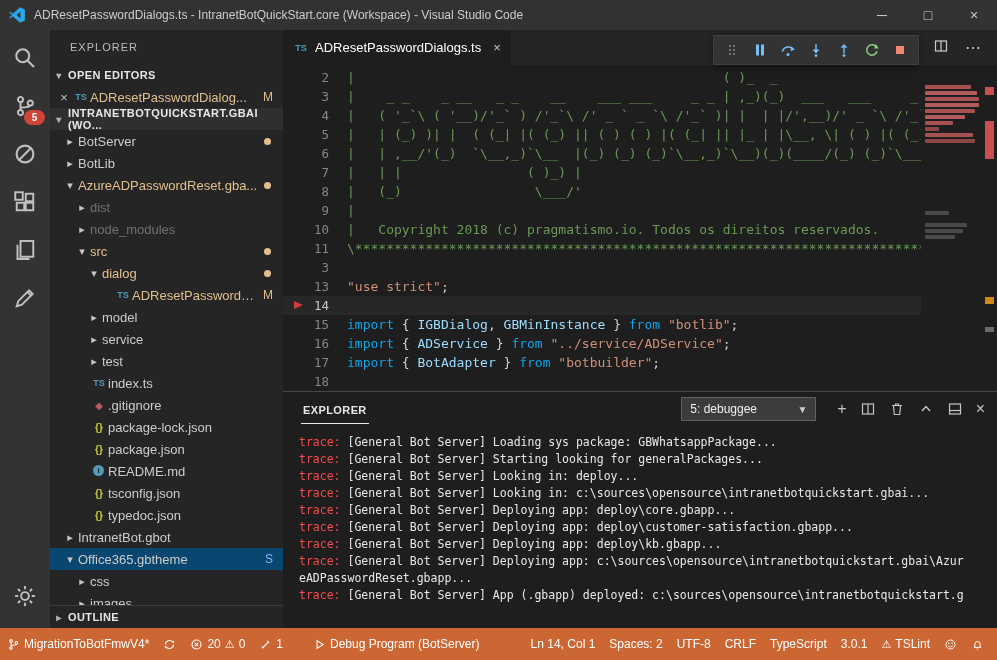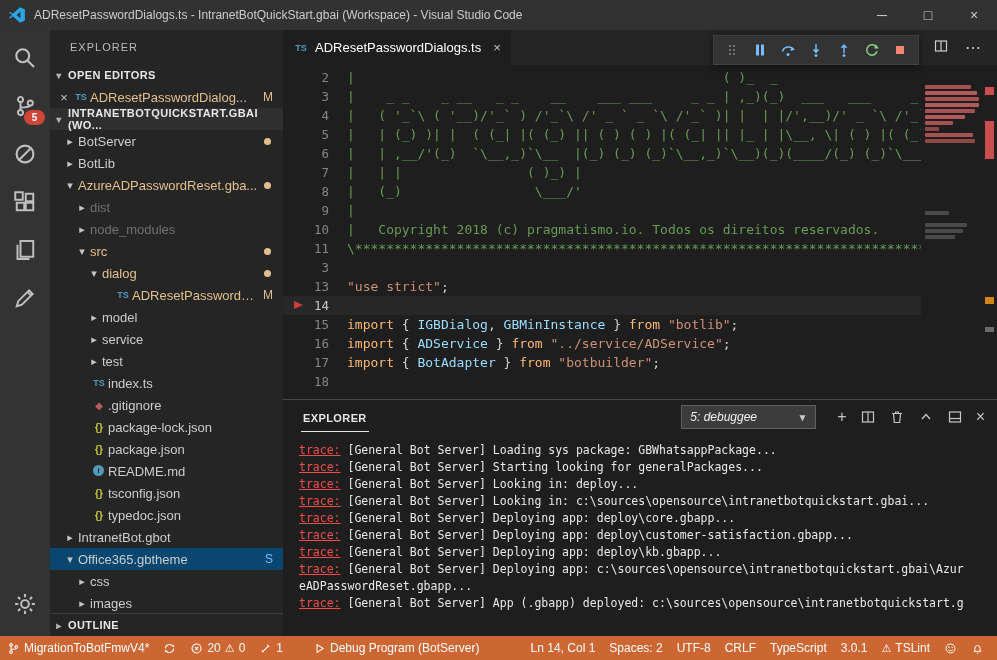--- a/index.html
+++ b/index.html
@@ -76,62 +76,62 @@
   .debug-toolbar{position:absolute;top:5px;right:78px;height:28px;background:#333333;border:1px solid #404040;box-shadow:0 2px 8px rgba(0,0,0,.5);display:flex;align-items:center;padding:0 5px;gap:2px;z-index:40;}
   .dbg-btn{width:26px;height:24px;display:flex;align-items:center;justify-content:center;}
   .dbg-btn svg{width:16px;height:16px;}
 
   .code{flex:1;position:relative;overflow:hidden;font-family:"DejaVu Sans Mono","Liberation Mono",monospace;font-size:13px;line-height:19px;padding-top:3px;}
   .code-line{display:flex;height:19px;position:relative;white-space:pre;}
   .code-line.current{background:rgba(255,255,255,0.045);}
   .gutter{width:46px;flex:none;text-align:right;color:#858585;padding-right:18px;font-size:12.5px;}
   .code-line.current .gutter{color:#c6c6c6;}
   .bp-marker{position:absolute;left:11px;top:5px;width:0;height:0;border-left:9px solid #d23b3b;border-top:4.5px solid transparent;border-bottom:4.5px solid transparent;}
-  .tok-c{color:#6a9955;}.tok-s{color:#ce9178;}.tok-k{color:#fdba74;}.tok-i{color:#9cdcfe;}.tok-p{color:#d4d4d4;}
+  .tok-c{color:#6a9955;}.tok-s{color:#ce9178;}.tok-k{color:#0ea5e9;}.tok-i{color:#9cdcfe;}.tok-p{color:#d4d4d4;}
   .line-text{color:#d4d4d4;}
 
   .minimap{position:absolute;top:0;right:14px;width:62px;height:100%;background:#1e1e1e;z-index:20;padding-top:18px;box-sizing:border-box;}
   .mm-line{height:4px;margin:2px 6px 2px 4px;border-radius:1px;}
   .mm-spacer{height:64px;}
   .overview-ruler{position:absolute;top:0;right:0;width:14px;height:100%;background:#1e1e1e;z-index:21;}
   .ruler-mark{position:absolute;left:2px;width:9px;}
 
   
   .panel{height:236px;flex:none;border-top:1px solid #474747;display:flex;flex-direction:column;background:#1e1e1e;}
   .panel-header{height:34px;flex:none;display:flex;align-items:center;padding:0 12px 0 18px;}
   .panel-tab{font-size:11px;letter-spacing:.4px;color:#e7e7e7;border-bottom:1px solid #e7e7e7;padding:9px 2px 7px;font-weight:bold;}
   .panel-actions{margin-left:auto;display:flex;align-items:center;gap:13px;}
-  .term-select{display:flex;align-items:center;background:#3c3c3c;border:1px solid #606060;color:#f0f0f0;font-size:12px;height:24px;padding:0 8px;width:135px;justify-content:space-between;box-sizing:border-box;margin-right:8px;font-style:italic;}
+  .term-select{display:flex;align-items:center;background:#3c3c3c;border:1px solid #606060;color:#f0f0f0;font-size:12px;height:24px;padding:0 8px;width:135px;justify-content:space-between;box-sizing:border-box;margin-right:8px;}
   .term-select .caret{color:#cccccc;font-size:10px;}
   .panel-icon{color:#c5c5c5;display:flex;align-items:center;justify-content:center;font-size:16px;line-height:16px;}
   .panel-icon svg{width:16px;height:16px;}
 
   .terminal{flex:1;overflow:hidden;padding:8px 0 0 16px;font-family:"DejaVu Sans Mono","Liberation Mono",monospace;font-size:11.5px;line-height:17px;color:#e8e8e8;}
   .term-row{white-space:pre;height:17px;}
-  .term-prefix{color:#f14c4c;text-decoration:underline;}
-
-  
-  .statusbar{height:24px;flex:none;background:#cc6633;display:flex;align-items:center;color:#ffffff;font-size:12px;}
+  .term-prefix{color:#f14c4c;}
+
+  
+  .statusbar{height:32px;flex:none;background:#cc6633;display:flex;align-items:center;color:#ffffff;font-size:12px;}
   .sb-left,.sb-right{display:flex;align-items:center;height:100%;}
   .sb-right{margin-left:auto;padding-right:6px;}
   .sb-item{display:flex;align-items:center;gap:4px;padding:0 7px;height:100%;white-space:nowrap;}
   .sb-item svg{width:13px;height:13px;}
   .sb-debug{margin-left:16px;}
   .warn-glyph{font-size:11px;line-height:11px;}
 </style>
 </head>
 <body>
 
 <div class="window">
 
   <div class="titlebar">
     <svg class="tb-logo" viewBox="0 0 16 16">
         <path fill="#2aa7e8" d="M10.8 1.2 15 3.2v9.6l-4.2 2-6.6-5.6-2.3 1.8-.9-.8L3.6 8 1 5.8l.9-.8 2.3 1.8zM11 5l-3.4 3L11 11z"></path>
       </svg>
-    <span class="tb-title">ADResetPasswordDialogs.ts - IntranetBotQuickStart.gbai (Workspace) - Visual Studio Code</span>
+    <span class="tb-title">ADResetPasswordDialogs.ts - IntranetBotQuickStart.core (Workspace) - Visual Studio Code</span>
     <div class="tb-controls">
       <span class="tb-btn">─</span>
       <span class="tb-btn">□</span>
       <span class="tb-btn">×</span>
     </div>
   </div>
 
   <div class="main">
 
     <div class="activitybar">

